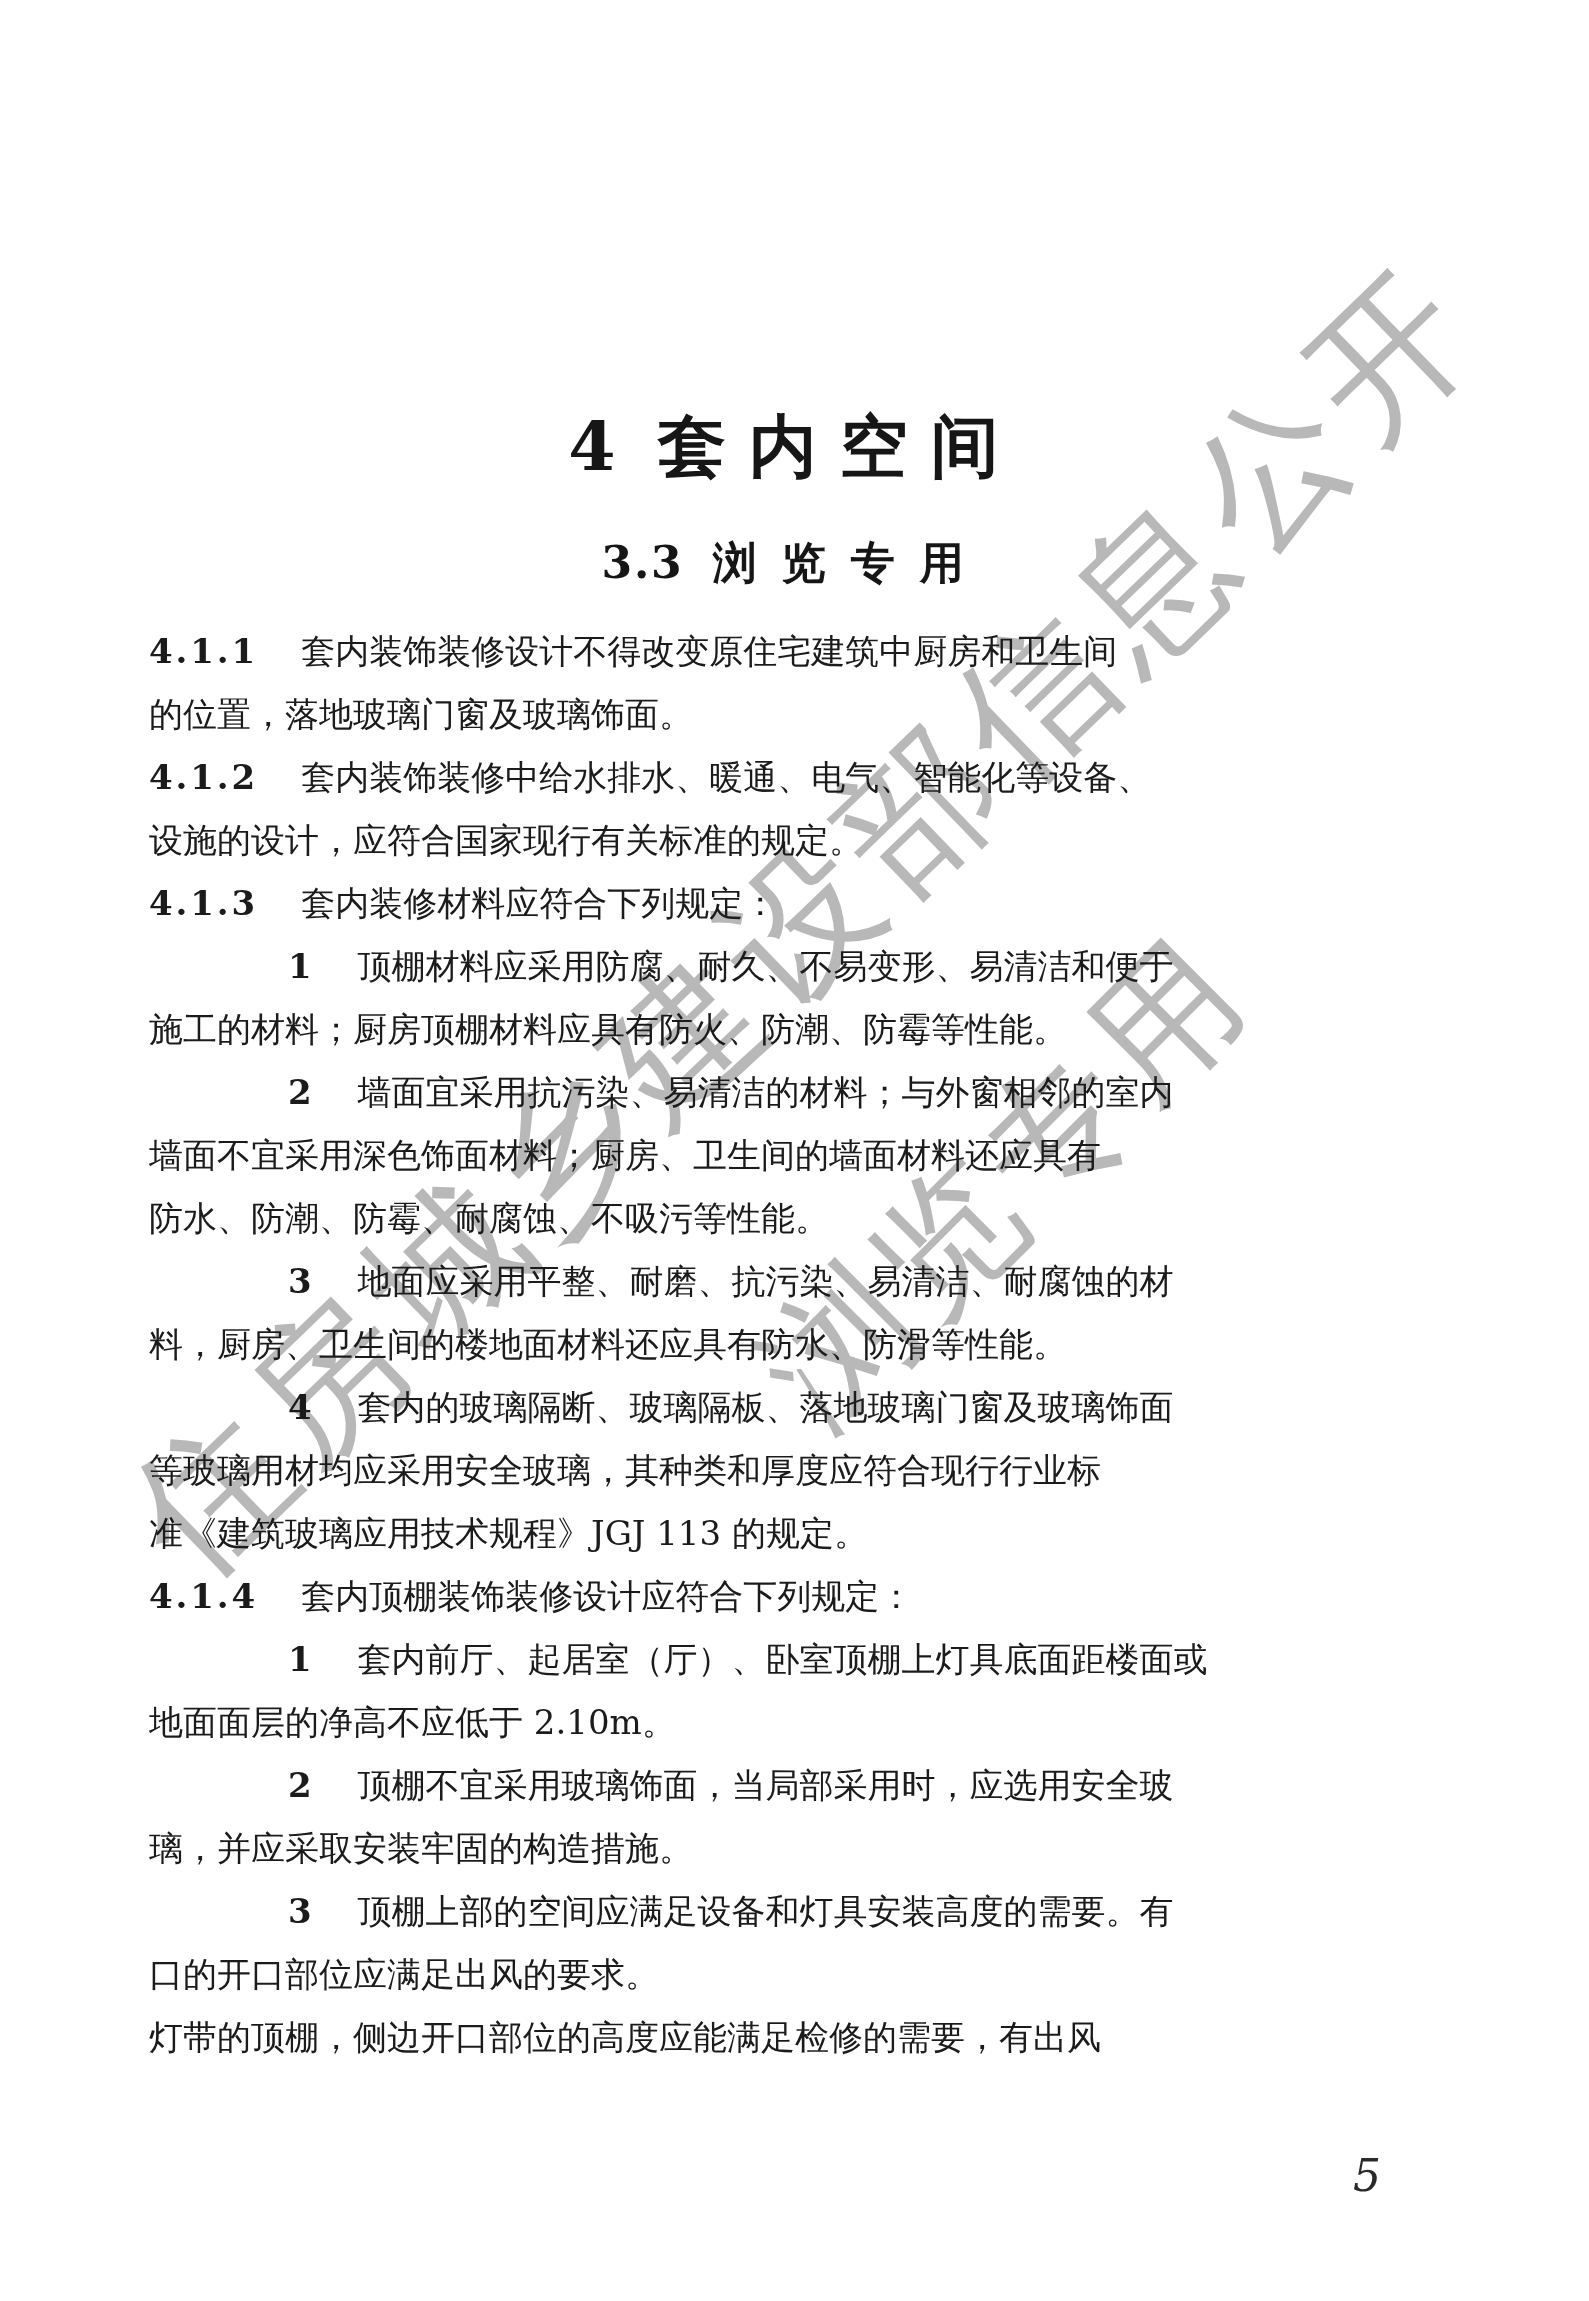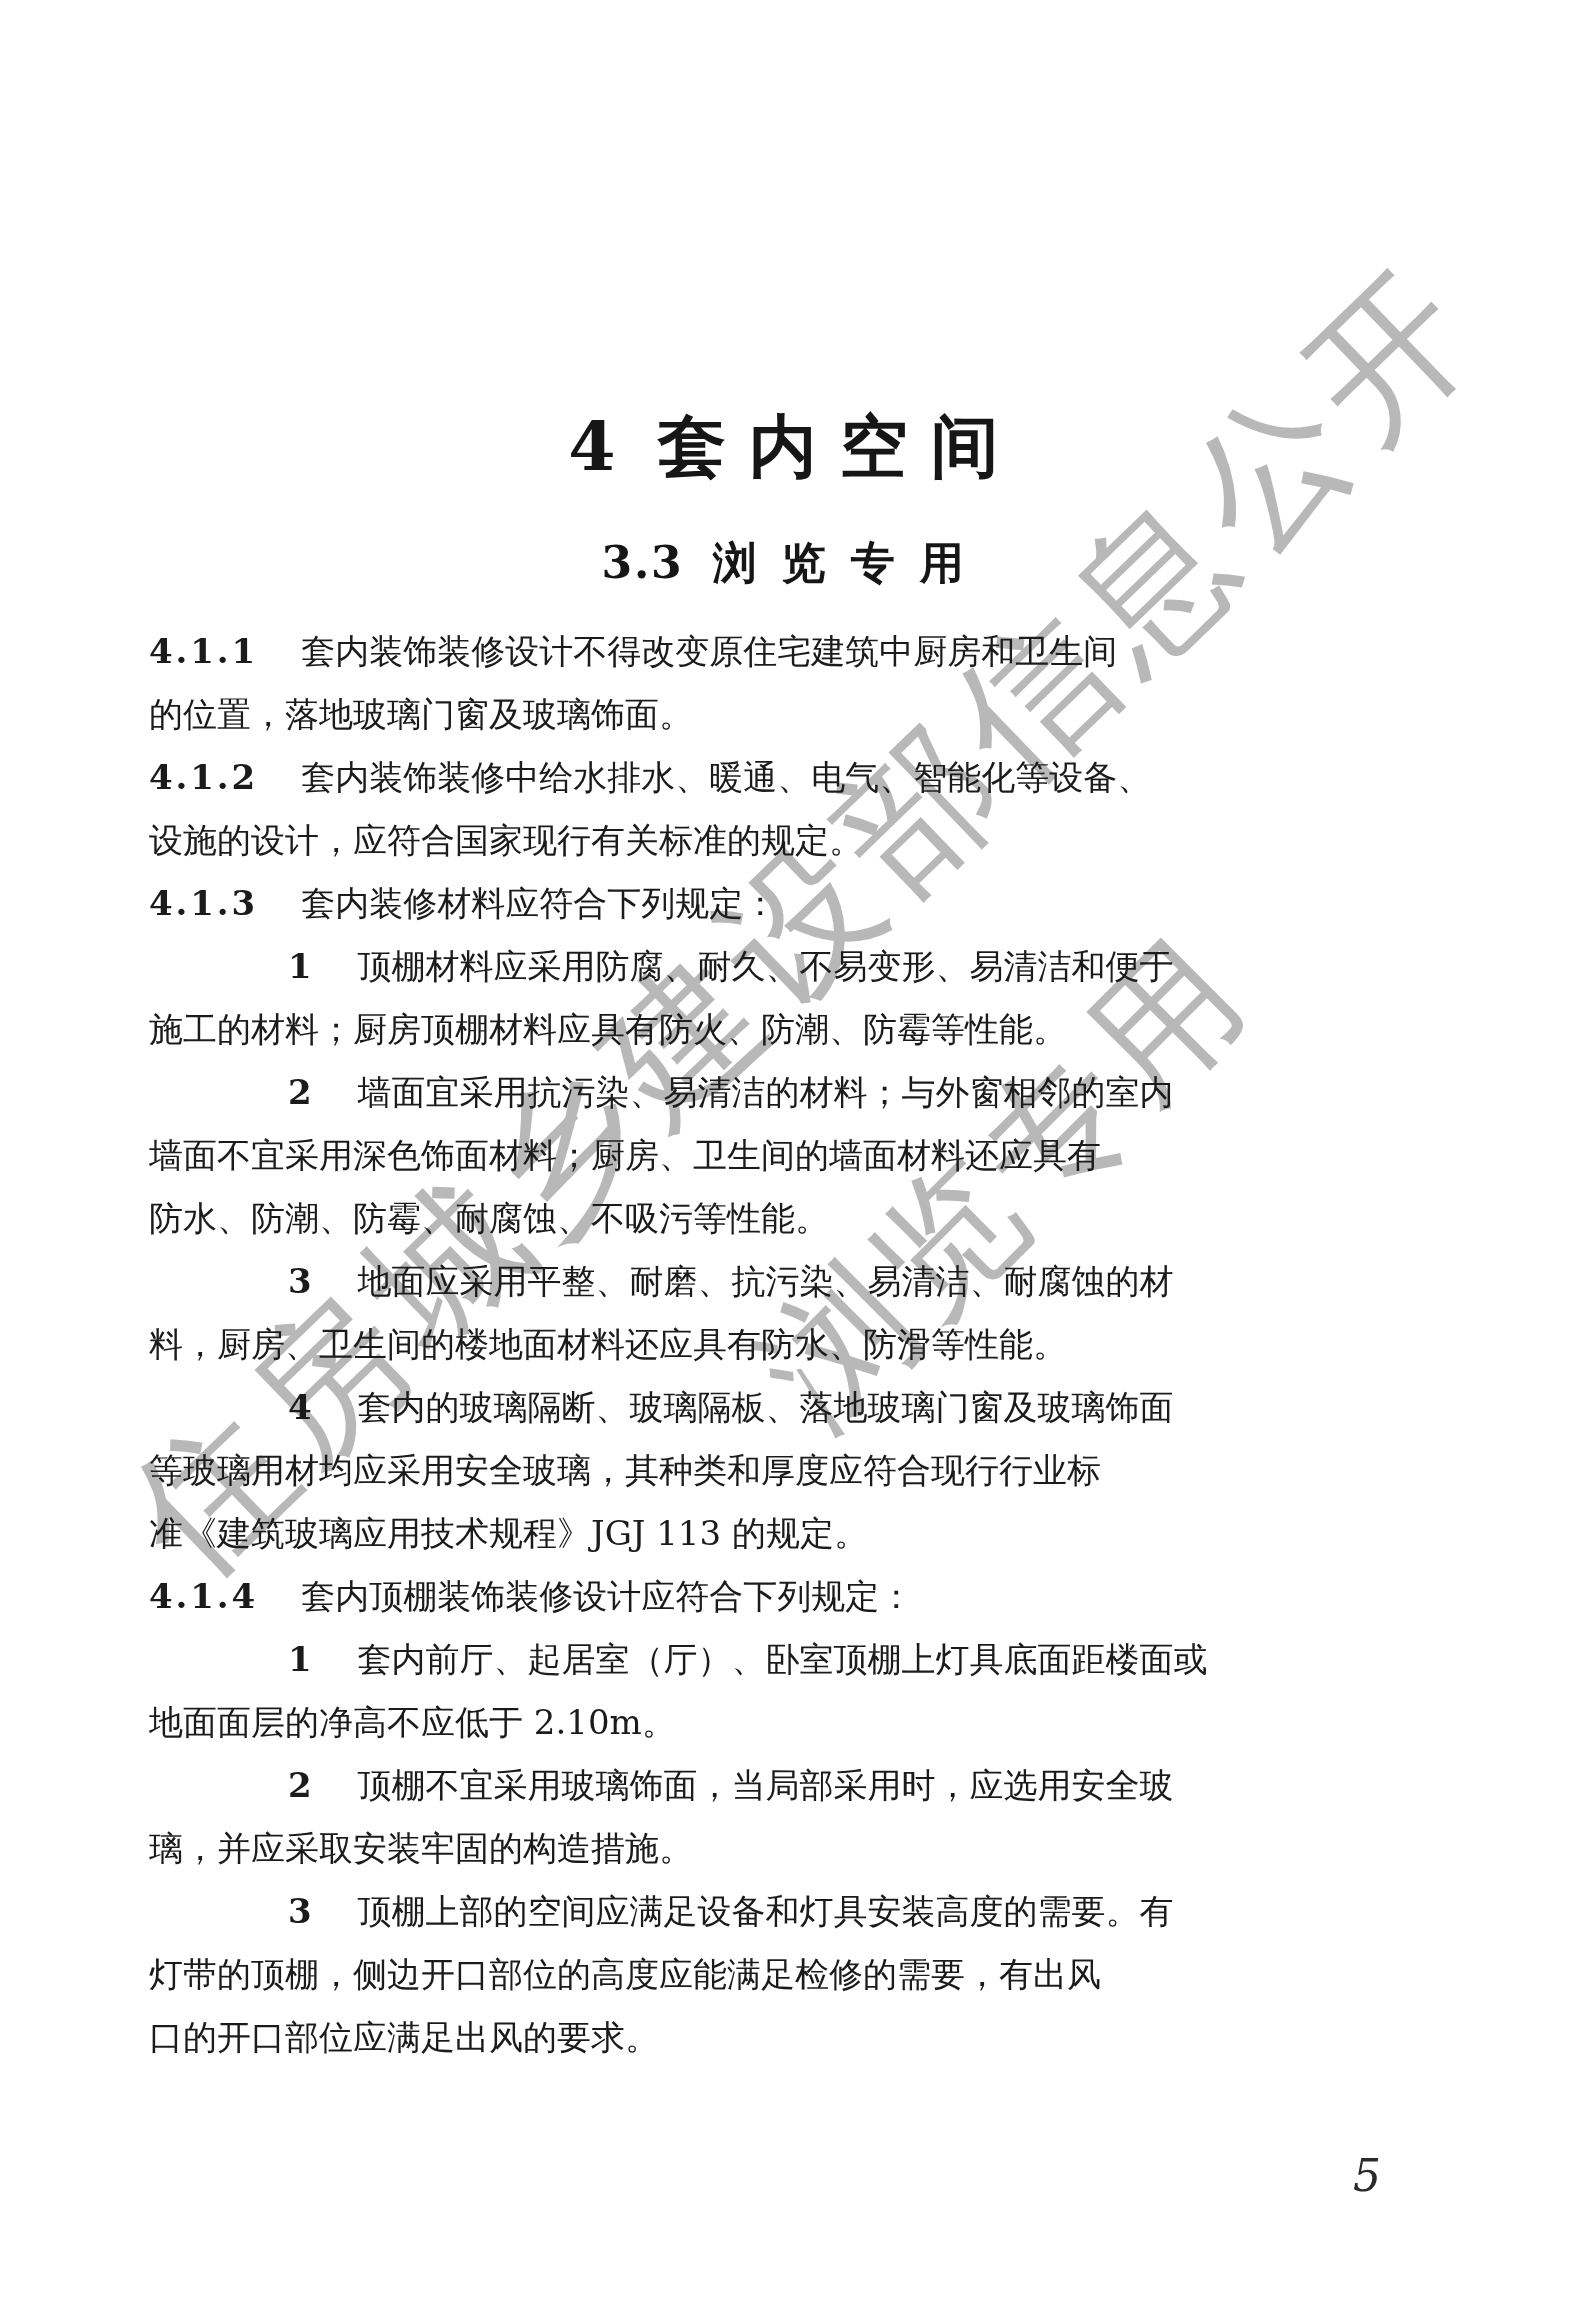--- a/index.html
+++ b/index.html
@@ -127,20 +127,20 @@
       <div class="line"><span class="txt">料，厨房、卫生间的楼地面材料还应具有防水、防滑等性能。</span></div>
       <div class="line indent"><span class="num">4</span><span class="txt">套内的玻璃隔断、玻璃隔板、落地玻璃门窗及玻璃饰面</span></div>
       <div class="line"><span class="txt">等玻璃用材均应采用安全玻璃，其种类和厚度应符合现行行业标</span></div>
       <div class="line"><span class="txt">准《建筑玻璃应用技术规程》JGJ 113 的规定。</span></div>
       <div class="line"><span class="num">4.1.4</span><span class="txt">套内顶棚装饰装修设计应符合下列规定：</span></div>
       <div class="line indent"><span class="num">1</span><span class="txt">套内前厅、起居室（厅）、卧室顶棚上灯具底面距楼面或</span></div>
       <div class="line"><span class="txt">地面面层的净高不应低于 2.10m。</span></div>
       <div class="line indent"><span class="num">2</span><span class="txt">顶棚不宜采用玻璃饰面，当局部采用时，应选用安全玻</span></div>
       <div class="line"><span class="txt">璃，并应采取安装牢固的构造措施。</span></div>
       <div class="line indent"><span class="num">3</span><span class="txt">顶棚上部的空间应满足设备和灯具安装高度的需要。有</span></div>
+      <div class="line"><span class="txt">口的开口部位应满足出风的要求。</span></div>
       <div class="line"><span class="txt">灯带的顶棚，侧边开口部位的高度应能满足检修的需要，有出风</span></div>
-      <div class="line"><span class="txt">口的开口部位应满足出风的要求。</span></div>
     </div>
 
   <div class="page-number">5</div>
 
 </div>
 
 
 </body></html>

